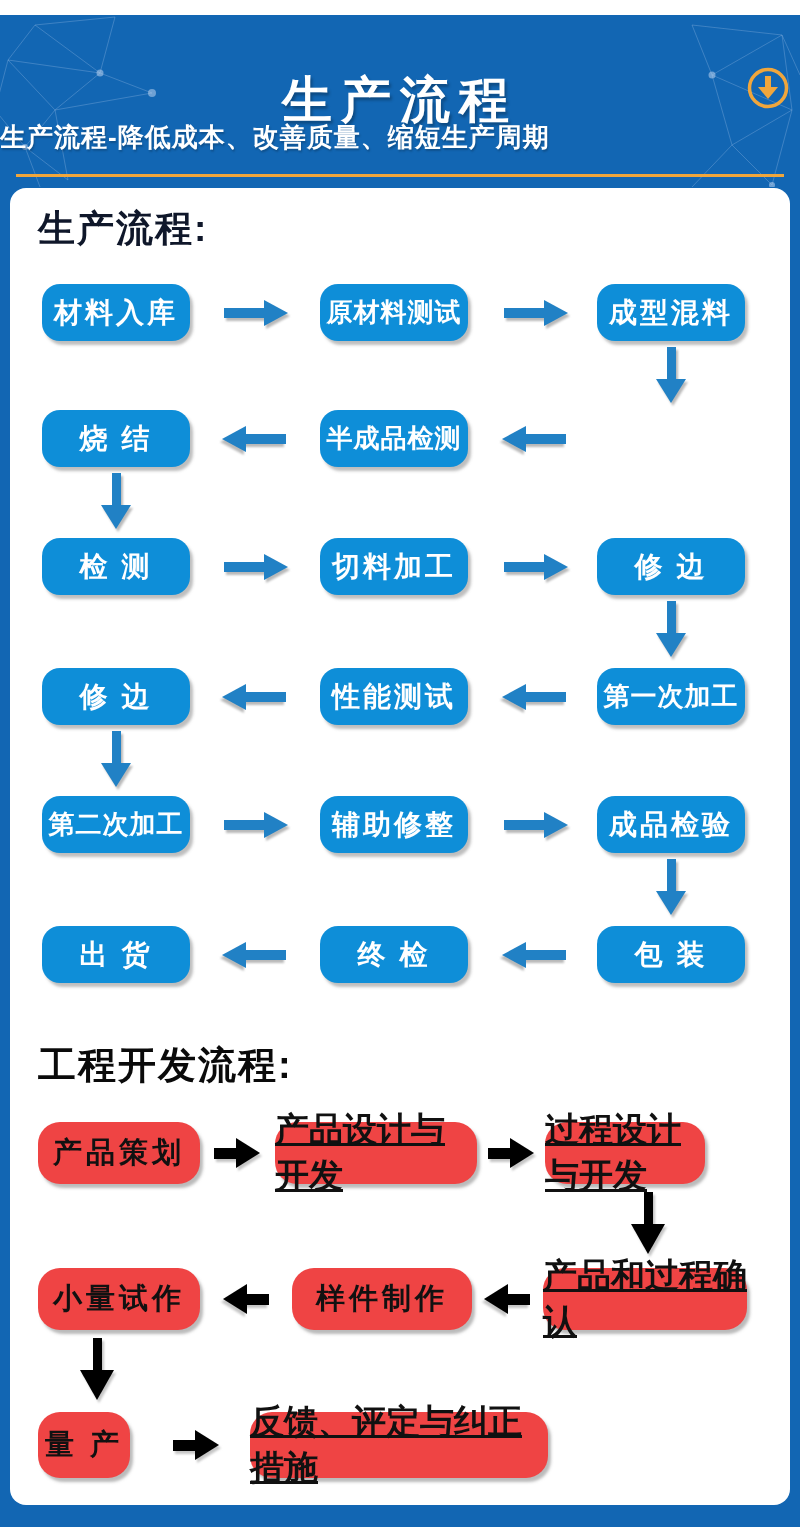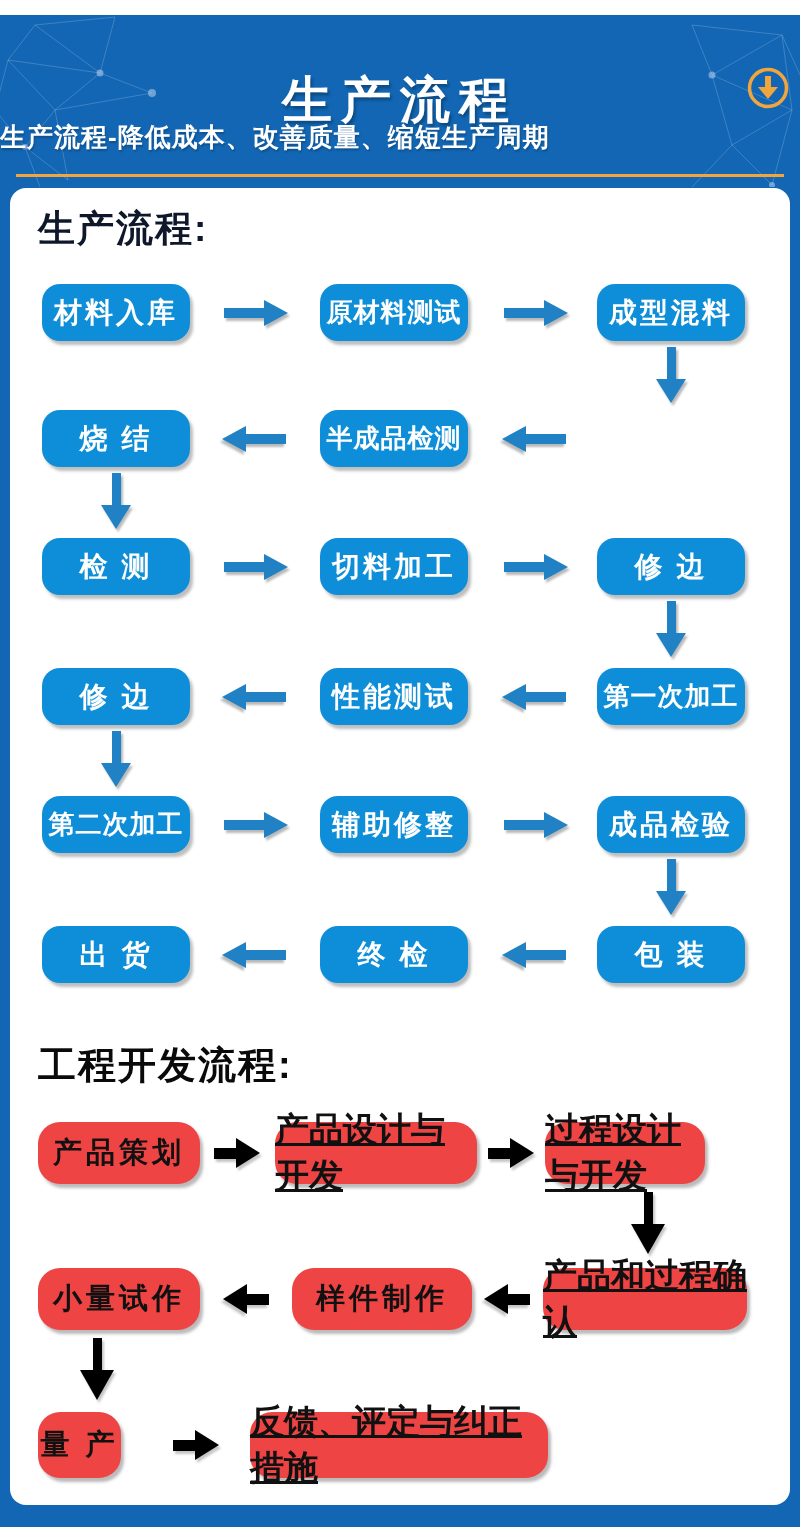--- a/index.html
+++ b/index.html
@@ -244,21 +244,21 @@
     <div class="barrow flip" style="left:474px;top:1096px">
         <i class="shaft"></i>
         <i class="head"></i>
       </div>
     <div class="gbox wide" style="left:533px;top:1080px;width:204px">产品和过程确认</div>
     <div class="bdown" style="left:70px;top:1150px">
         <i class="shaft"></i>
         <i class="head"></i>
       </div>
 
-    <div class="gbox tall" style="left:28px;top:1224px;width:83px">量 产</div>
+    <div class="gbox tall" style="left:28px;top:1224px;width:92px">量 产</div>
     <div class="barrow" style="left:163px;top:1242px">
         <i class="shaft"></i>
         <i class="head"></i>
       </div>
     <div class="gbox tall wide" style="left:240px;top:1224px;width:298px">反馈、评定与纠正措施</div>
 
   </div>
 </div>
 
 </body></html>

